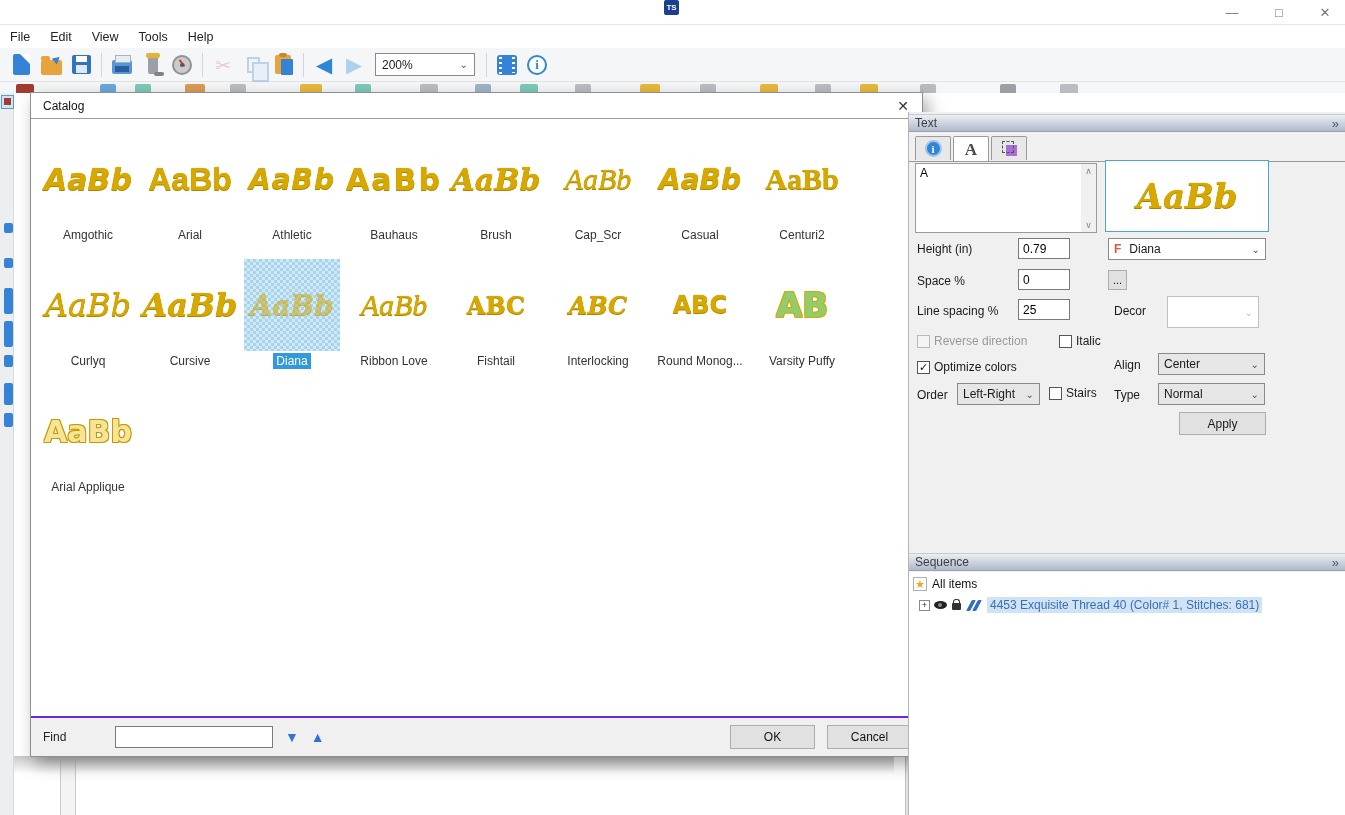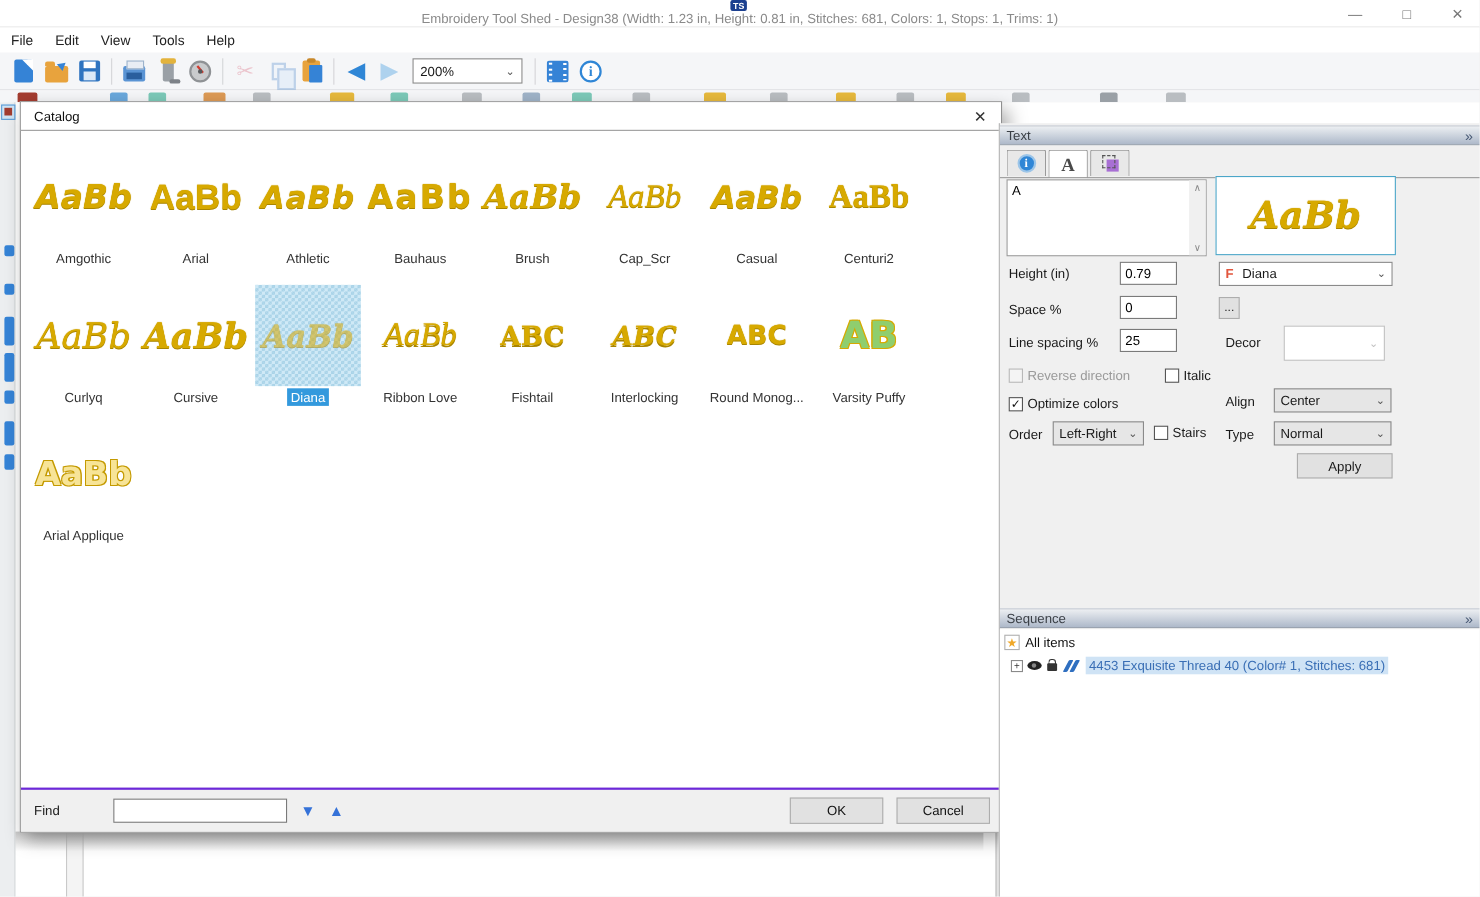--- a/index.html
+++ b/index.html
@@ -70,21 +70,21 @@
   .lfrag { position:absolute; left:4px; width:9px; background:#3583d6; border-radius:2px; }
   #left-sel { position:absolute; left:1px; top:2px; width:13px; height:14px; background:#cfe4f5; border:1px solid #5b9bd5; }
   #left-sel:after { content:""; position:absolute; left:2px; top:2px; width:7px; height:7px; background:#a33c30; }
   #ruler { position:absolute; left:60px; top:0; width:16px; height:722px; background:#f4f4f4;
     border-left:1px solid #c9c9c9; border-right:1px solid #c9c9c9; }
   #canvas-shadow { position:absolute; left:14px; top:663px; width:880px; height:18px;
     background:linear-gradient(#c9c9c9, rgba(255,255,255,0)); }
   #right-split { position:absolute; left:905px; top:0; width:3px; height:722px; background:#e3e3e3; border-left:1px solid #bdbdbd; }
 
   
-  #dialog { position:absolute; left:18px; top:92px; width:893px; height:665px; background:#fff;
+  #dialog { position:absolute; left:30px; top:92px; width:893px; height:665px; background:#fff;
     border:1px solid #8f8f8f; box-shadow:5px 7px 16px rgba(0,0,0,.35); }
   #dlg-title { position:absolute; left:0; top:0; right:0; height:26px; background:#fff;
     border-bottom:1px solid #9c9c9c; display:flex; align-items:center; padding-left:12px; font-size:12px; color:#111; }
   #dlg-close { position:absolute; right:8px; top:3px; width:22px; height:20px; display:flex;
     align-items:center; justify-content:center; font-size:14px; color:#333; }
   #font-grid { position:absolute; left:6px; top:40px; width:816px; display:grid;
     grid-template-columns:repeat(8, 102px); row-gap:14px; }
   .font-item { width:102px; display:flex; flex-direction:column; align-items:center; }
   .sample-box { height:92px; width:96px; display:flex; align-items:center; justify-content:center; }
   .font-label-row { height:20px; display:flex; align-items:center; }
@@ -185,21 +185,20 @@
     background:#2f6fc0; transform:skewX(-28deg); border-radius:1px; }
   .i-thread:before { left:2px; } .i-thread:after { left:8px; }
   #seq-item-text { color:#3a6fb5; background:#cfe3f5; padding:1px 3px; font-size:12px; }
   #allitems-label { color:#111; }
 </style>
 </head>
 <body>
 
 <div id="titlebar">
   <div id="app-icon">TS</div>
-  <div id="title-text">Embroidery Tool Shed - Design38 (Width: 1.23 in, Height: 0.81 in, Stitches: 681, Colors: 1, Stops: 1, Trims: 1)</div>
 </div>
 <div class="winctl" style="left:1210px;">—</div>
 <div class="winctl" style="left:1257px;">□</div>
 <div class="winctl" style="left:1303px;">✕</div>
 
 <div id="menubar">
   <div class="menu-item">File</div>
   <div class="menu-item">Edit</div>
   <div class="menu-item">View</div>
   <div class="menu-item">Tools</div>

